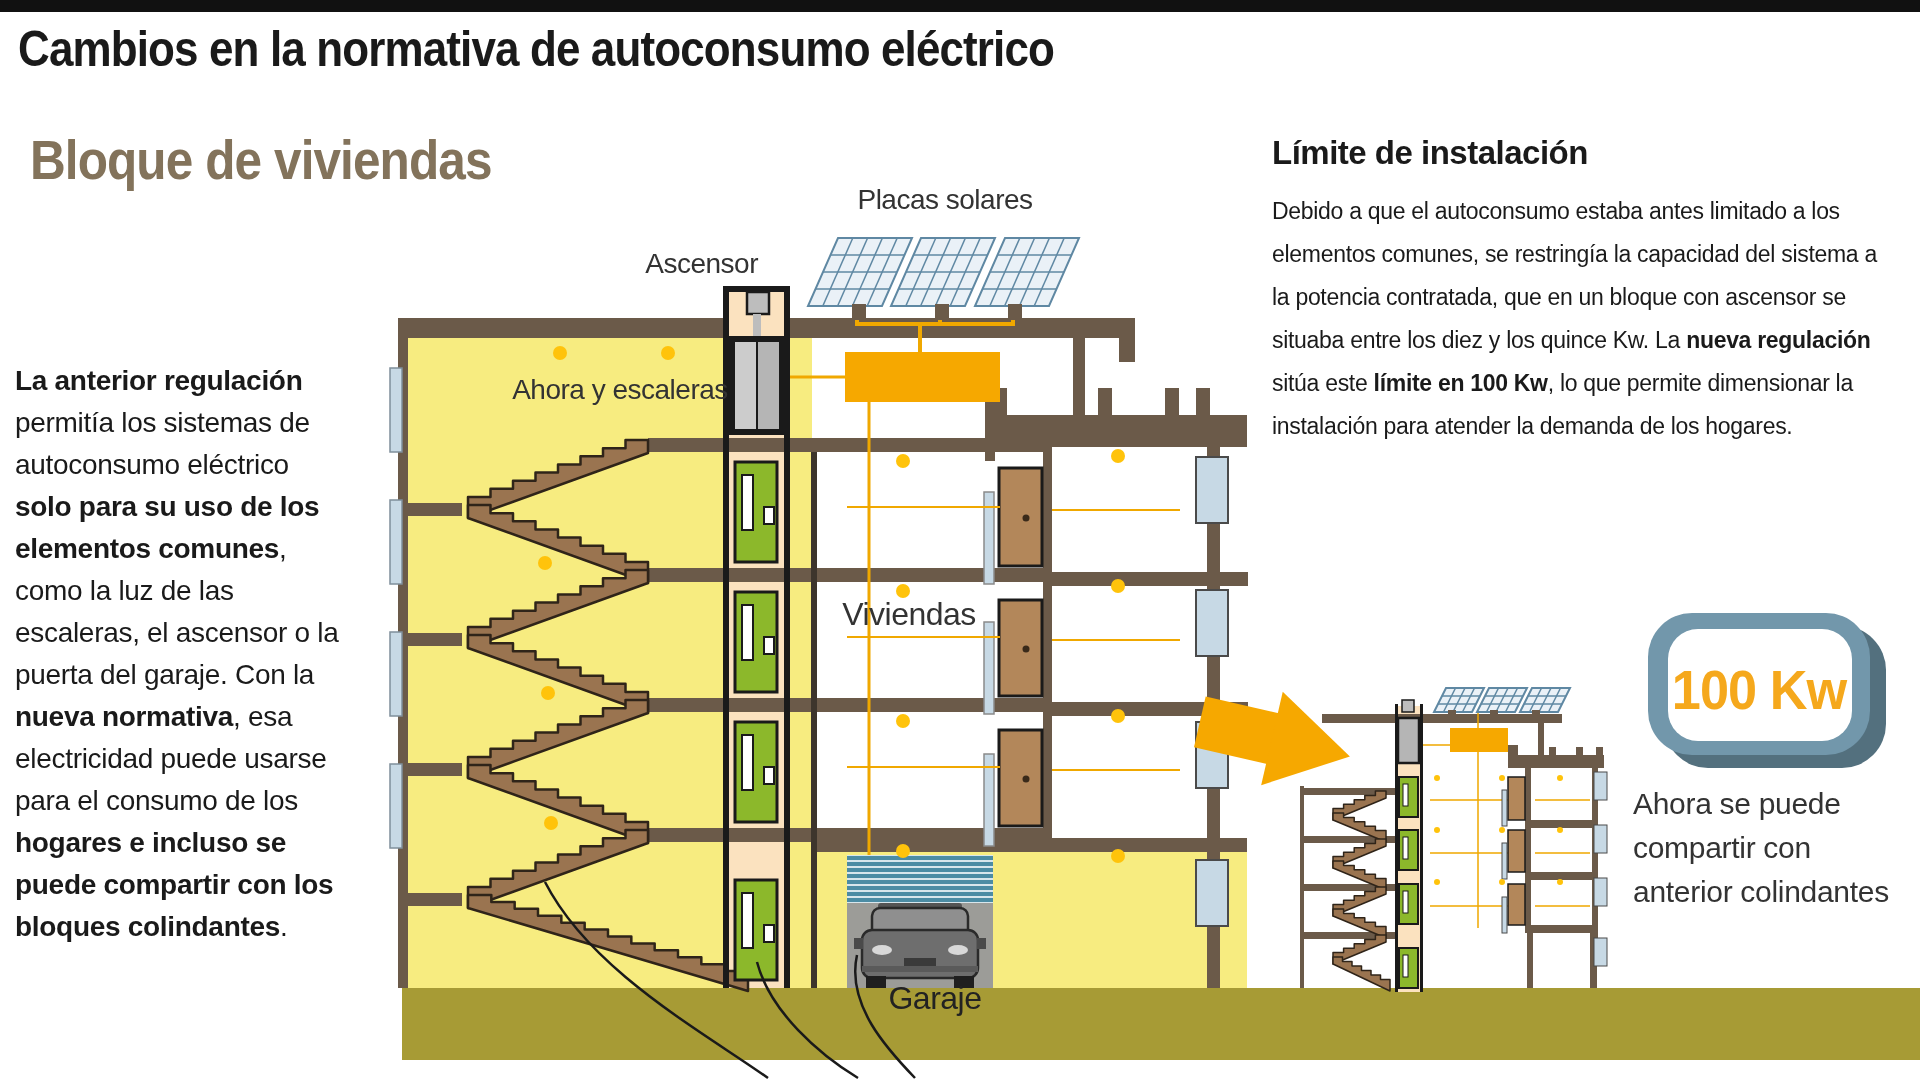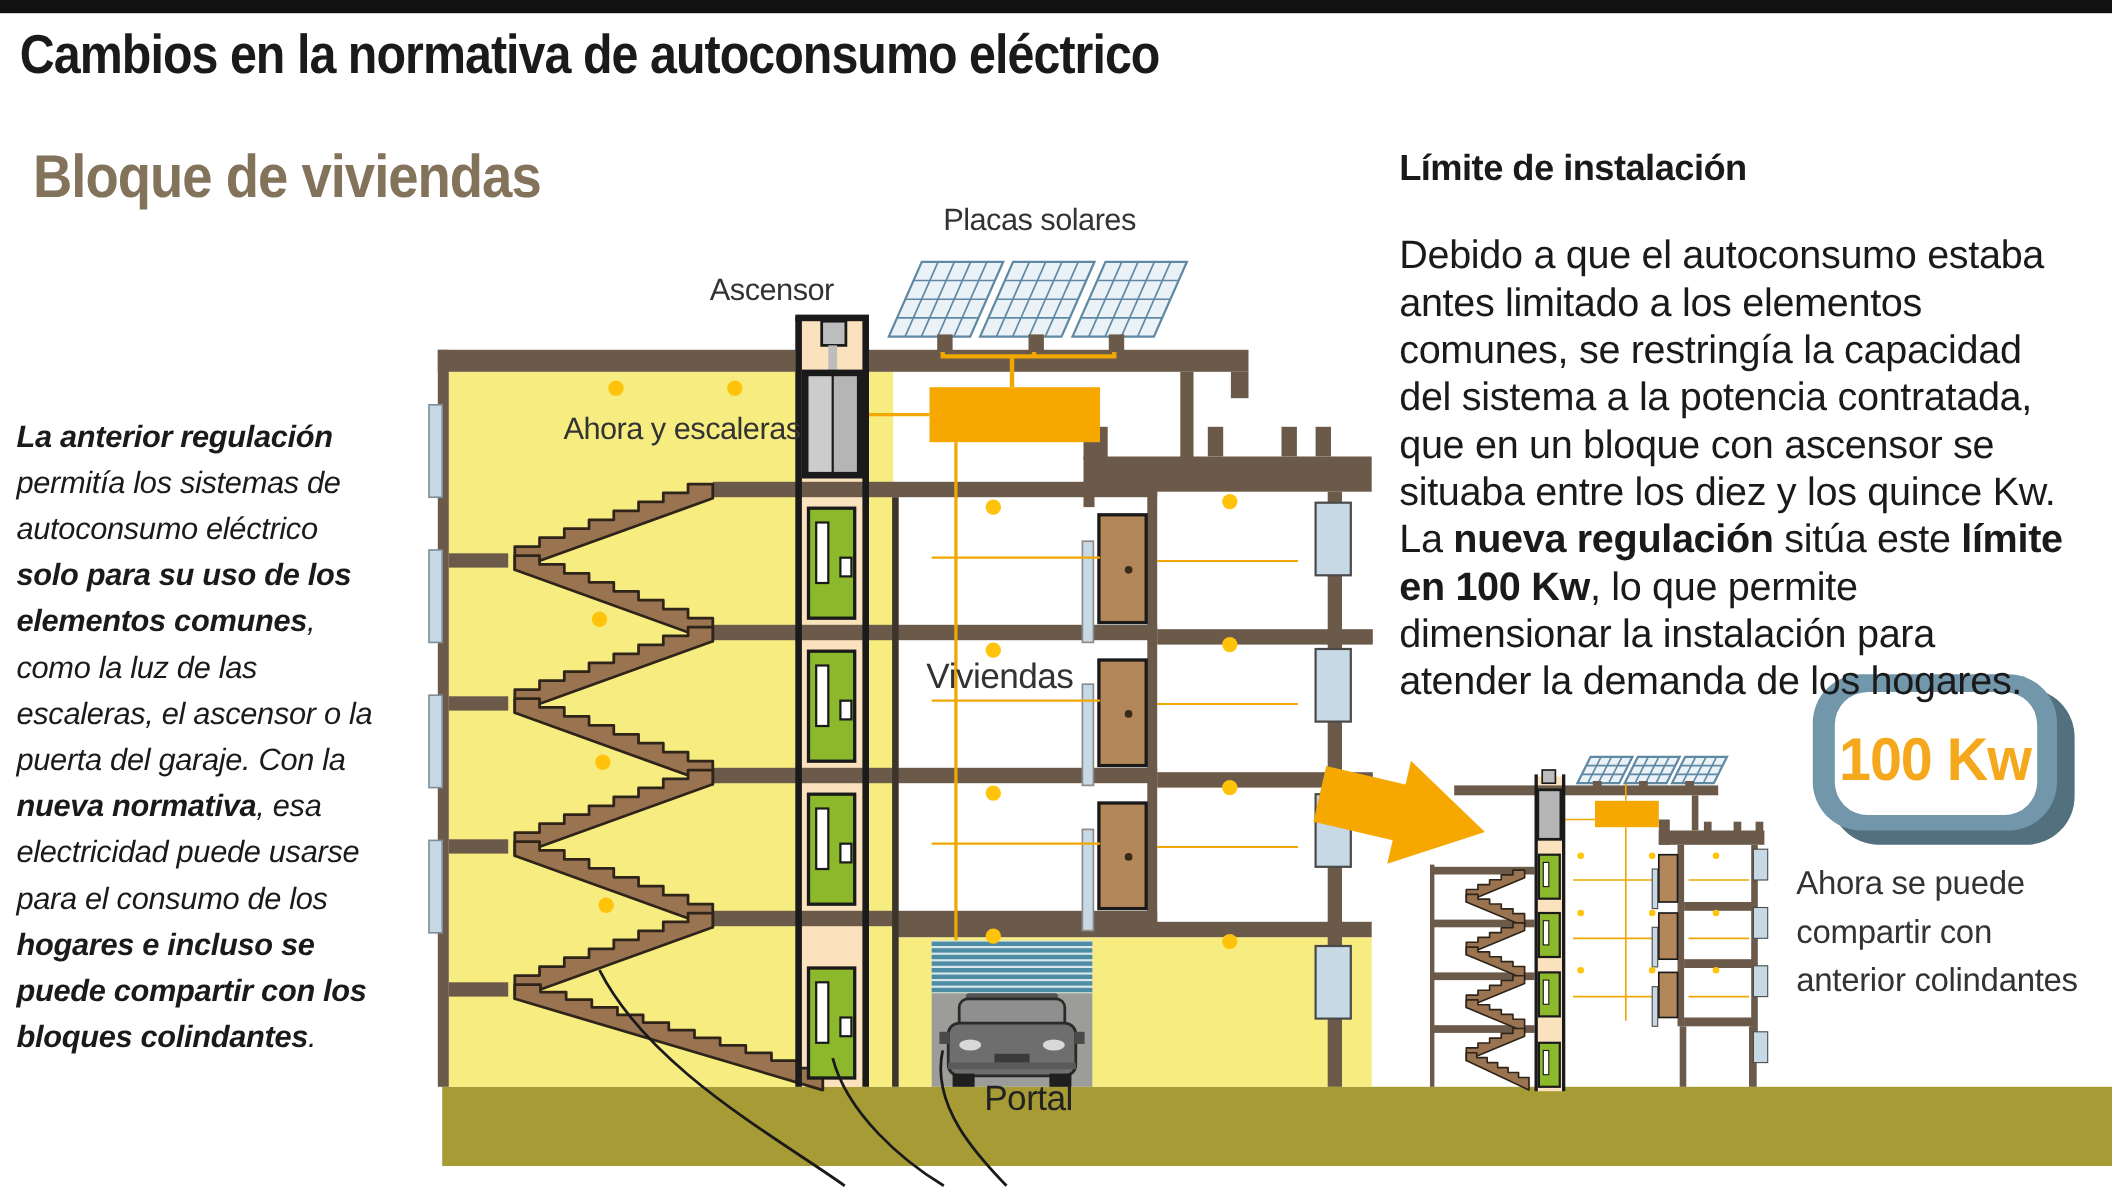--- a/index.html
+++ b/index.html
@@ -9,23 +9,23 @@
   #canvas { position:relative; width:1700px; height:1080px; }
   #topbar { left:0; top:0; width:1920px; height:12px; background:#111; }
   #title { left:18px; top:20px; width:1400px; font-size:50px; font-weight:700;
     letter-spacing:-1px; transform:scaleX(.88); transform-origin:left top; white-space:nowrap; }
   #subtitle { left:30px; top:128px; width:900px; font-size:55px; font-weight:700;
     color:#83735B; letter-spacing:-1px; transform:scaleX(.9); transform-origin:left top; white-space:nowrap; }
   .col-head { font-size:33px; font-weight:700; letter-spacing:-.5px; }
   .col-body { font-size:28px; line-height:42px; letter-spacing:-.3px; }
   .col-body b { font-weight:700; }
   #left-heading  { left:15px; top:298px; width:340px; }
-  #left-para     { left:15px; top:376px; width:334px;font-style:italic; }
+  #left-para     { left:15px; top:360px; width:334px; }
   #right-heading { left:1272px; top:134px; width:620px; }
-  #right-para    { left:1272px; top:190px; width:608px; font-size:36px; line-height:43px;margin-top:20px; }
+  #right-para    { left:1272px; top:190px; width:608px; font-size:23px; line-height:43px; }
   .diagram-label { font-size:28px; color:#333; letter-spacing:-.5px; }
   #lbl-placas   { left:820px;  top:184px; width:250px; text-align:center; }
   #lbl-ascensor { left:600px;  top:248px; width:158px; text-align:right; }
   #lbl-portal   { left:500px;  top:374px; width:240px; text-align:center; }
   #lbl-viviendas{ left:818px;  top:596px; width:182px; text-align:center; font-size:32px; }
   #lbl-garaje   { left:862px;  top:980px; width:146px; text-align:center; font-size:32px; color:#222; }
   #note-compartir { left:1633px; top:782px; width:272px; font-size:30px; line-height:44px; color:#333; letter-spacing:-.3px; }
   #badge-label { left:1652px; top:658px; width:214px; text-align:center; font-size:55px;
     font-weight:700; color:#F5A81C; letter-spacing:-1px; transform:scaleX(.95); transform-origin:center top; }
   svg#illustration { left:0; top:0; width:1920px; height:1080px; }
@@ -371,16 +371,16 @@
 
   <div id="left-para" class="abs col-body"><b>La anterior regulación</b><span> permitía los sistemas de autoconsumo eléctrico </span><b>solo para su uso de los elementos comunes</b><span>, como la luz de las escaleras, el ascensor o la puerta del garaje. Con la </span><b>nueva normativa</b><span>, esa electricidad puede usarse para el consumo de los </span><b>hogares e incluso se puede compartir con los bloques colindantes</b><span>.</span></div>
 
   <div id="right-heading" class="abs col-head">Límite de instalación</div>
   <div id="right-para" class="abs col-body"><span>Debido a que el autoconsumo estaba antes limitado a los elementos comunes, se restringía la capacidad del sistema a la potencia contratada, que en un bloque con ascensor se situaba entre los diez y los quince Kw. La </span><b>nueva regulación</b><span> sitúa este </span><b>límite en 100 Kw</b><span>, lo que permite dimensionar la instalación para atender la demanda de los hogares.</span></div>
 
   <div id="lbl-placas" class="abs diagram-label">Placas solares</div>
   <div id="lbl-ascensor" class="abs diagram-label">Ascensor</div>
   <div id="lbl-portal" class="abs diagram-label">Ahora y escaleras</div>
   <div id="lbl-viviendas" class="abs diagram-label">Viviendas</div>
-  <div id="lbl-garaje" class="abs diagram-label">Portal</div>
+  <div id="lbl-garaje" class="abs diagram-label">Garaje</div>
   <div id="note-compartir" class="abs">Ahora se puede compartir con anterior colindantes</div>
   <div id="badge-label" class="abs">100 Kw</div>
 </div>
 
 </body></html>

